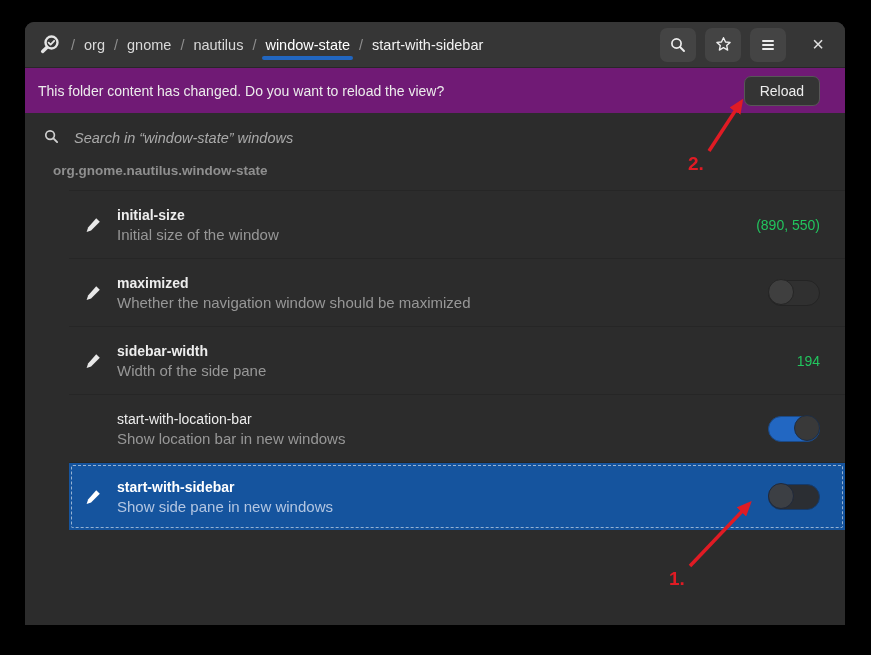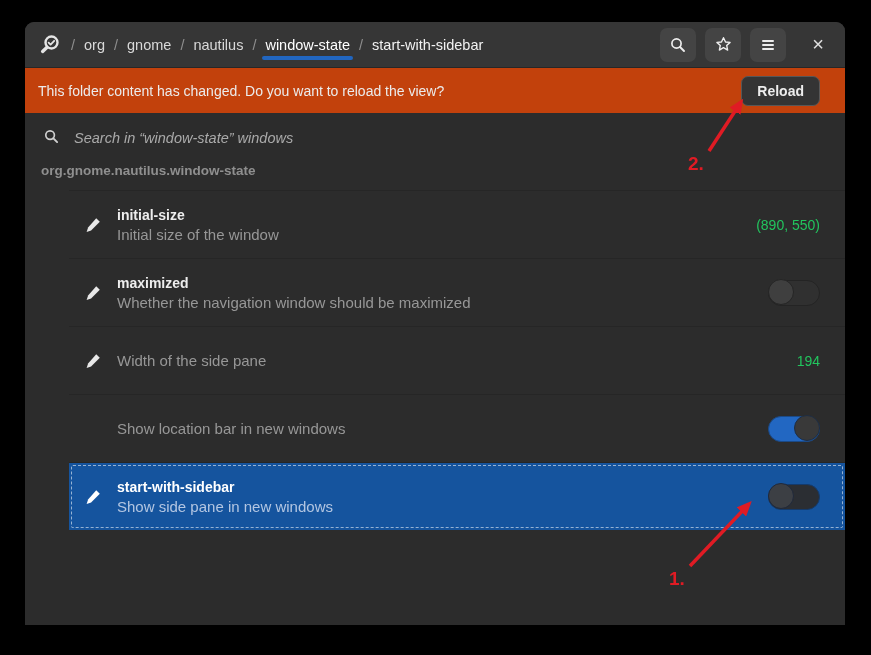--- a/index.html
+++ b/index.html
@@ -34,38 +34,38 @@
     width:36px;height:34px;border-radius:7px;background:#444444;
     display:flex;align-items:center;justify-content:center;
   }
   .hb-btn svg{display:block;}
   .close-btn{
     width:34px;height:34px;display:flex;align-items:center;justify-content:center;
     color:#e0e0e0;font-size:20px;margin-left:6px;
   }
   
   .infobar{
-    height:45px;flex:0 0 45px;background:#c2410c;
+    height:45px;flex:0 0 45px;background:#701a75;
     display:flex;align-items:center;padding:0 25px 0 13px;box-sizing:border-box;
   }
   .infobar-msg{color:#ececec;font-size:14px;}
   .reload-btn{
     margin-left:auto;background:#343434;border:1px solid #575757;border-radius:7px;
-    color:#ededed;font-size:14px;padding:5px 15px;line-height:18px;font-weight:bold;
+    color:#ededed;font-size:14px;padding:5px 15px;line-height:18px;
   }
   
   .search-row{
     height:50px;flex:0 0 50px;display:flex;align-items:center;
     padding-left:19px;gap:15px;
   }
   .search-placeholder{font-style:italic;color:#aaaaaa;font-size:14.5px;}
   
   .section-header{
     height:27px;flex:0 0 27px;display:flex;align-items:flex-start;
-    padding-left:16px;color:#8f8f8f;font-weight:bold;font-size:13.5px;
+    padding-left:28px;color:#8f8f8f;font-weight:bold;font-size:13.5px;
   }
   
   .rows{display:flex;flex-direction:column;margin-left:44px;}
   .key-row{
     height:68px;flex:0 0 68px;box-sizing:border-box;border-top:1px solid #262626;
     display:flex;align-items:center;position:relative;
   }
   .icon-cell{width:48px;flex:0 0 48px;display:flex;align-items:center;justify-content:center;}
   .text-cell{display:flex;flex-direction:column;gap:2px;min-width:0;}
   .row-title{color:#ededed;font-size:14px;font-weight:bold;line-height:18px;}
@@ -206,30 +206,32 @@
       </span>
     </div>
 
     <div class="key-row">
       <span class="icon-cell">
         <svg width="16" height="16" viewBox="0 0 16 16">
             <path d="M11.2 1.2l3.6 3.6-8.7 8.7L1.6 15l1.5-4.5z" fill="#e8e8e8"></path>
           </svg>
       </span>
       <span class="text-cell">
+        <span class="row-title">sidebar-width</span>
         <span class="row-subtitle">Width of the side pane</span>
       </span>
       <span class="right-cell">
         <span class="row-value">194</span>
       </span>
     </div>
 
     <div class="key-row">
       <span class="icon-cell"></span>
       <span class="text-cell">
+        <span class="row-title plain">start-with-location-bar</span>
         <span class="row-subtitle">Show location bar in new windows</span>
       </span>
       <span class="right-cell">
         <span class="toggle on">
             <span class="knob"></span>
           </span>
       </span>
     </div>
 
     <div class="key-row selected">

